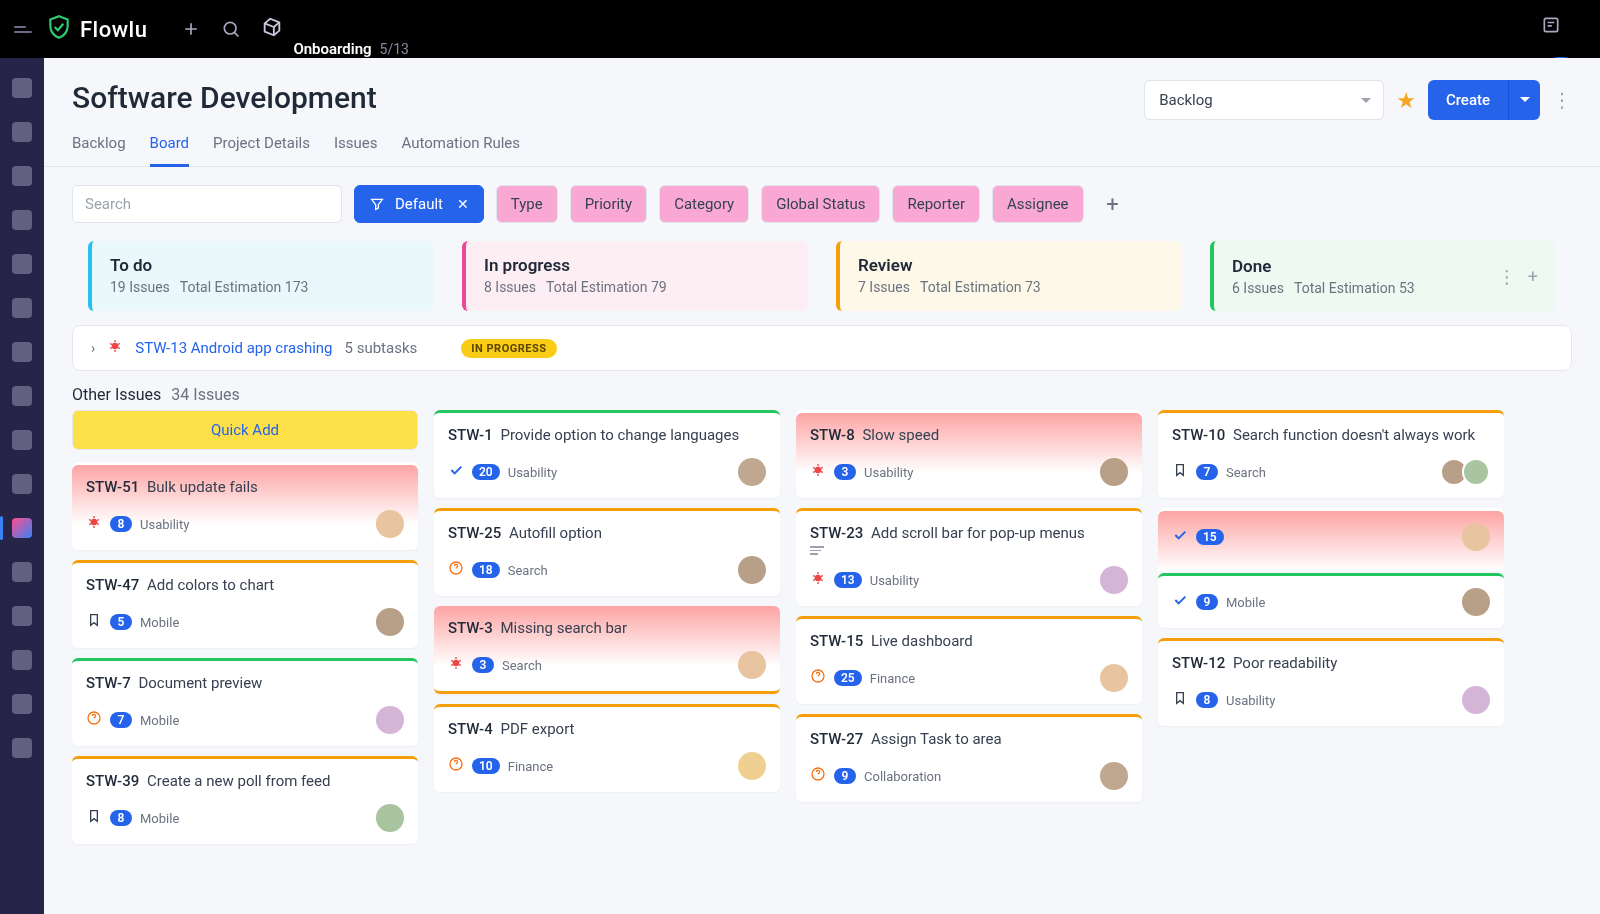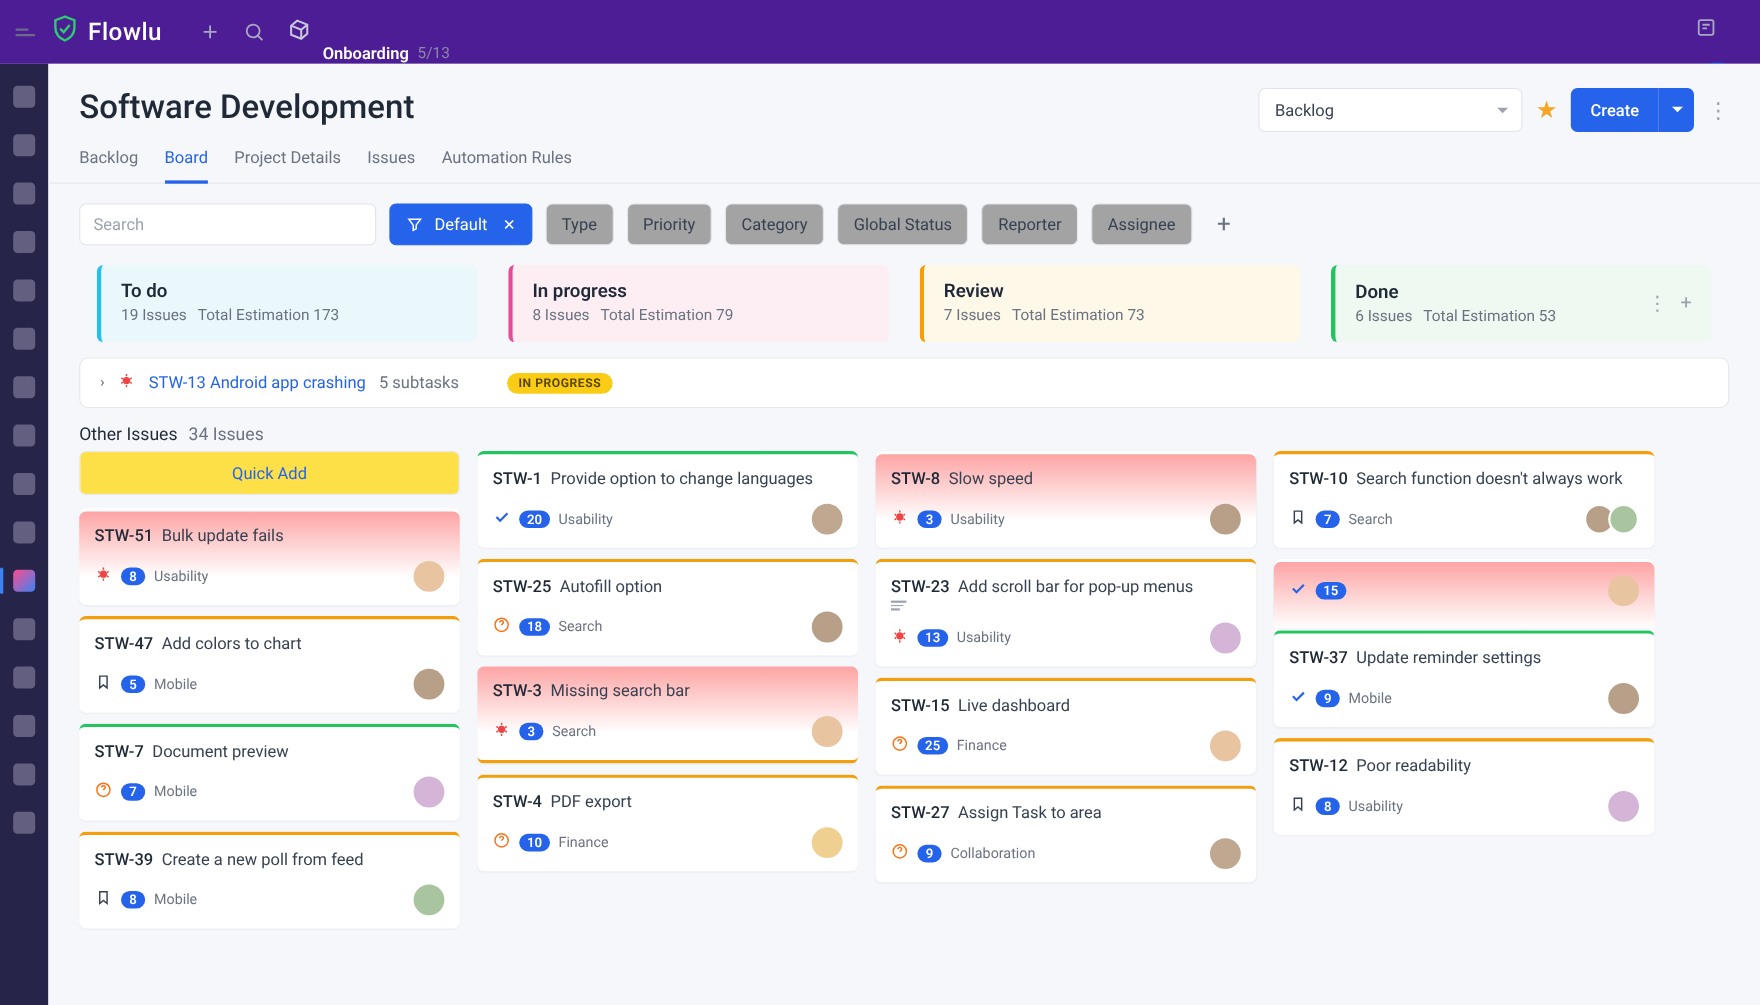--- a/index.html
+++ b/index.html
@@ -1,19 +1,19 @@
 <!DOCTYPE html>
 <html><head>
 <meta charset="utf-8">
 <style>
 * { box-sizing: border-box; margin: 0; padding: 0; font-family: -apple-system, BlinkMacSystemFont, "Segoe UI", Roboto, sans-serif; }
 body { width: 1600px; height: 914px; overflow: hidden; background: #f5f7fa; }
 
 
-.header { height: 58px; background: #4c1d95; display: flex; align-items: center; padding: 0 14px; color: #fff; }
+.header { height: 58px; background: #000000; display: flex; align-items: center; padding: 0 14px; color: #fff; }
 .menu-toggle { width: 18px; display:flex; flex-direction:column; gap:3px; margin-right:14px; cursor:pointer;}
 .menu-toggle span{height:2px;background:#6d6a8a;border-radius:1px;}
 .menu-toggle span:nth-child(1){width:12px;}
 .menu-toggle span:nth-child(2){width:18px;}
 .logo { display:flex; align-items:center; gap:8px; font-size:22px; font-weight:500; letter-spacing:0.5px; }
 .logo-icon svg{width:26px;height:26px;}
 .hicon { width:40px; height:40px; display:flex; align-items:center; justify-content:center; color:#a9a7c2; cursor:pointer; position:relative;}
 .hicon svg{width:20px;height:20px;}
 .hspacer{width:24px;}
 .onboarding{display:flex;align-items:center;gap:10px;margin-left:10px;}
@@ -57,21 +57,21 @@
 .create-drop::after{content:"";border:5px solid transparent;border-top-color:#fff;margin-top:4px;}
 .dots{color:#9ca3af;font-size:20px;cursor:pointer;}
 
 .tabs{display:flex;gap:24px;padding:14px 28px 0 28px;border-bottom:1px solid #e5e7eb;}
 .tab{font-size:15px;color:#6b7280;padding-bottom:12px;cursor:pointer;}
 .tab.active{color:#2563eb;border-bottom:3px solid #2563eb;margin-bottom:-1px;}
 
 .filters{display:flex;gap:12px;align-items:center;padding:18px 28px;}
 .search{border:1px solid #e0e4eb;background:#fff;border-radius:6px;height:38px;width:270px;padding:0 12px;font-size:15px;color:#374151;}
 .search::placeholder{color:#9ca3af;}
-.filter-pill{border:1px solid #e0e4eb;background:#a3a3a3;border-radius:6px;height:38px;padding:0 14px;font-size:15px;color:#374151;display:flex;align-items:center;cursor:pointer;}
+.filter-pill{border:1px solid #e0e4eb;background:#f9a8d4;border-radius:6px;height:38px;padding:0 14px;font-size:15px;color:#374151;display:flex;align-items:center;cursor:pointer;}
 .filter-pill.primary{background:#2563eb;color:#fff;border-color:#2563eb;gap:10px;}
 .filter-pill.primary svg{width:16px;height:16px;}
 .fx{font-size:14px;margin-left:4px;}
 .add-filter{width:34px;height:34px;display:flex;align-items:center;justify-content:center;color:#6b7280;font-size:22px;cursor:pointer;}
 
 
 .board{display:flex;gap:16px;padding:0 44px;align-items:flex-start;justify-content:space-between;}
 .col{width:346px;flex-shrink:0;}
 .col-head{background:#fff;border-radius:6px;padding:14px 18px;border-left:4px solid;min-height:70px;}
 .col-head.todo{border-left-color:#22c1ee;background:#eaf7fb;}
@@ -566,21 +566,20 @@
             <div class="meta-left">
               <span class="check-icon"><svg viewBox="0 0 24 24" fill="none" stroke="currentColor" stroke-width="3">
                   <path d="M5 12l5 5L20 7"></path>
                 </svg></span>
               <span class="pill">15</span>
             </div>
             <div class="assignee a1"></div>
           </div>
         </div>
         <div class="card green">
-          <div class="card-title"><span class="key">STW-37</span> Update reminder settings</div>
           <div class="card-meta">
             <div class="meta-left">
               <span class="check-icon"><svg viewBox="0 0 24 24" fill="none" stroke="currentColor" stroke-width="3">
                   <path d="M5 12l5 5L20 7"></path>
                 </svg></span>
               <span class="pill">9</span>
               <span class="cat">Mobile</span>
             </div>
             <div class="assignee a2"></div>
           </div>

